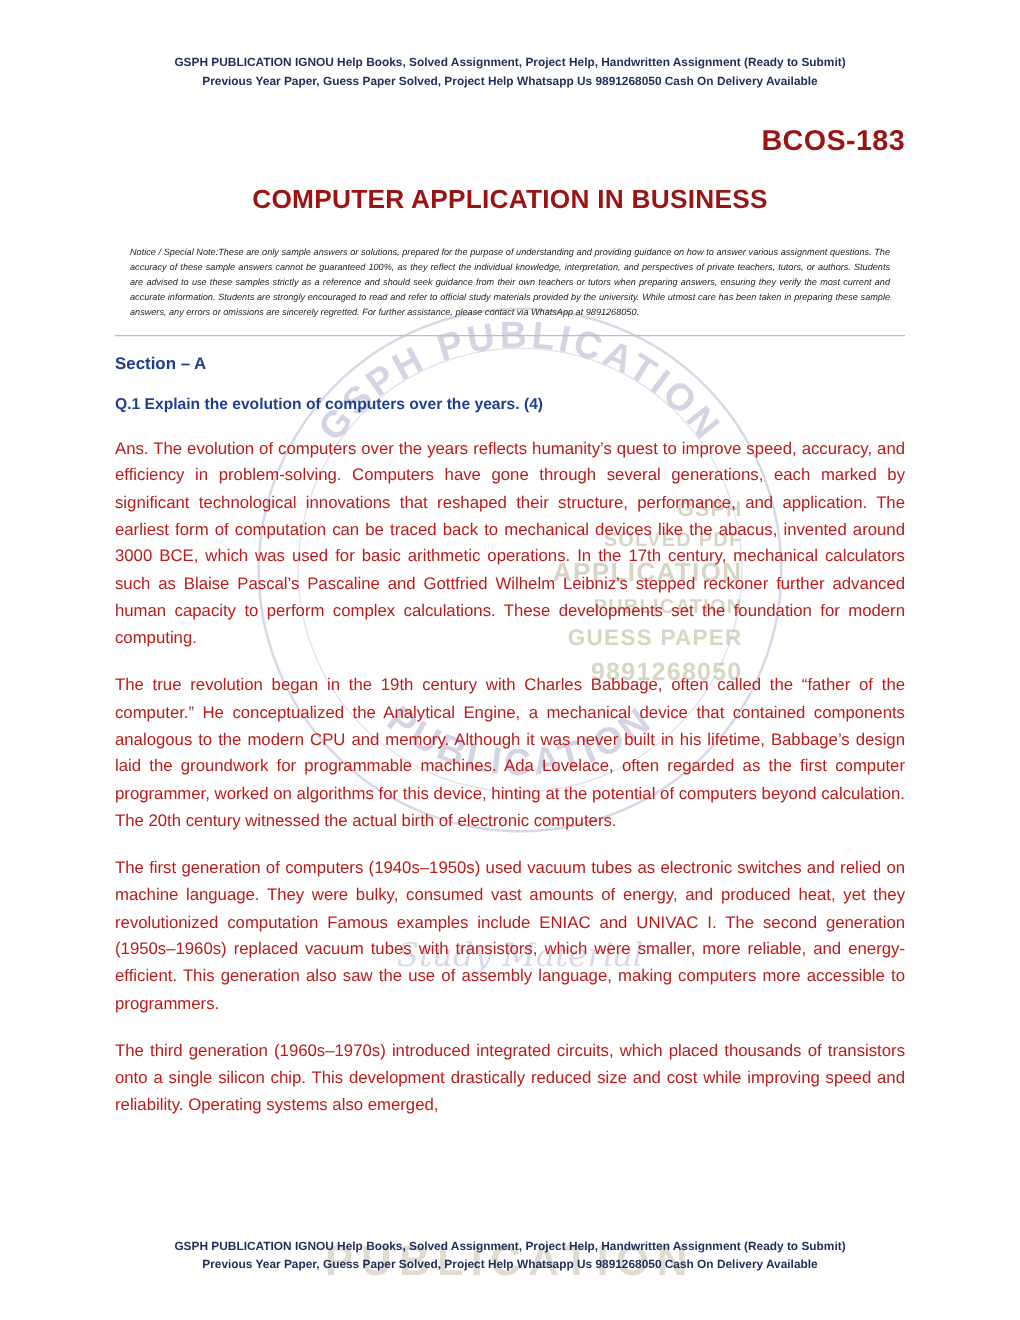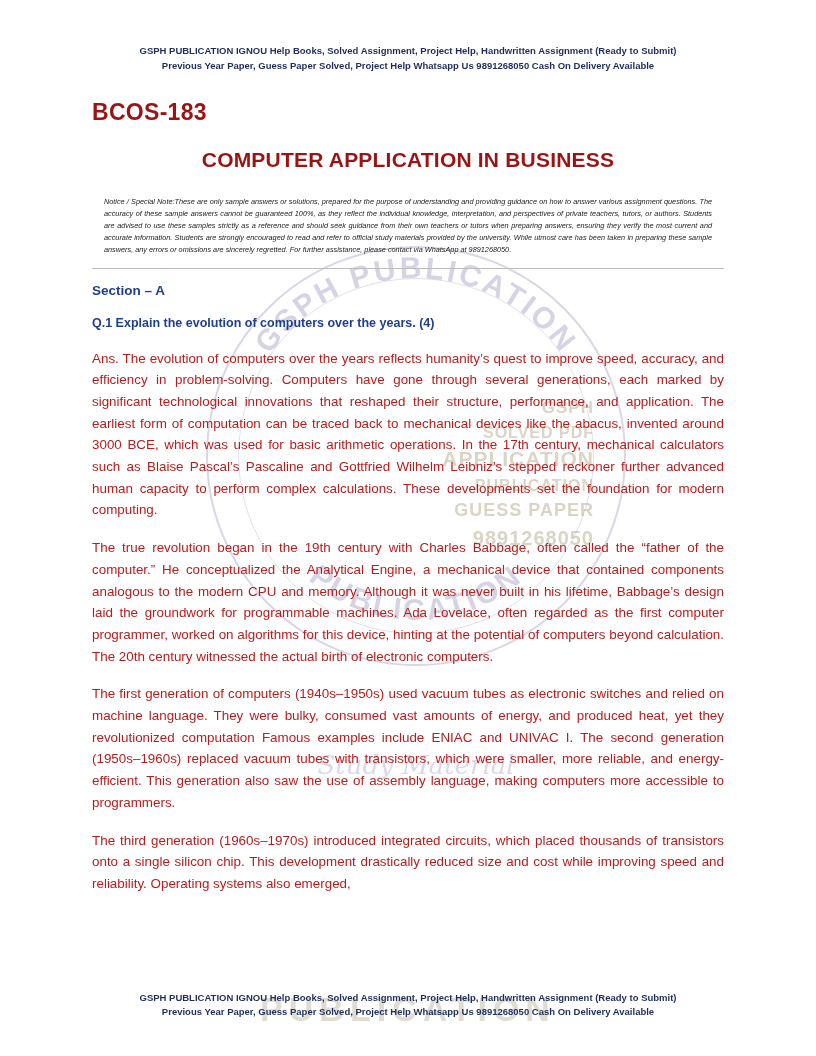--- a/index.html
+++ b/index.html
@@ -111,21 +111,21 @@
   .hdr {
     text-align: center;
     color: #1f2d5a;
     font-size: 9.5px;
     font-weight: bold;
     line-height: 1.55;
     margin-bottom: 26px;
   }
 
   .doc-code {
-    text-align: left;
+    text-align: right;
     color: #9b1414;
     font-size: 23px;
     font-weight: bold;
     letter-spacing: 0.3px;
     margin: 10px 0 22px 0;
   }
   .doc-title {
     text-align: center;
     color: #9b1414;
     font-size: 21px;

